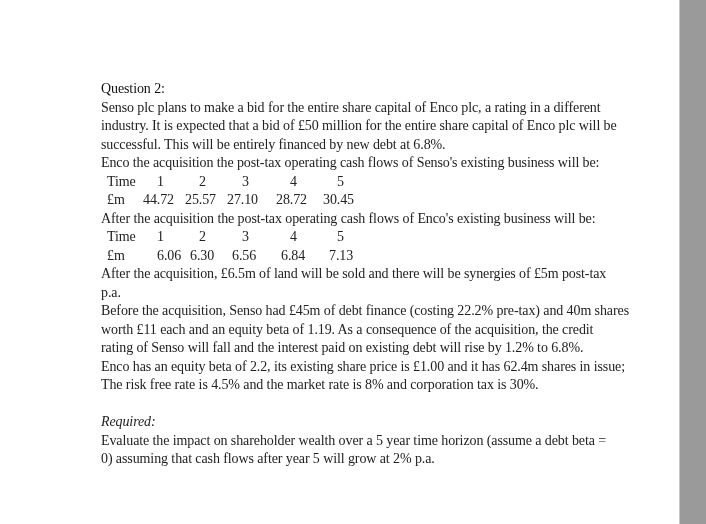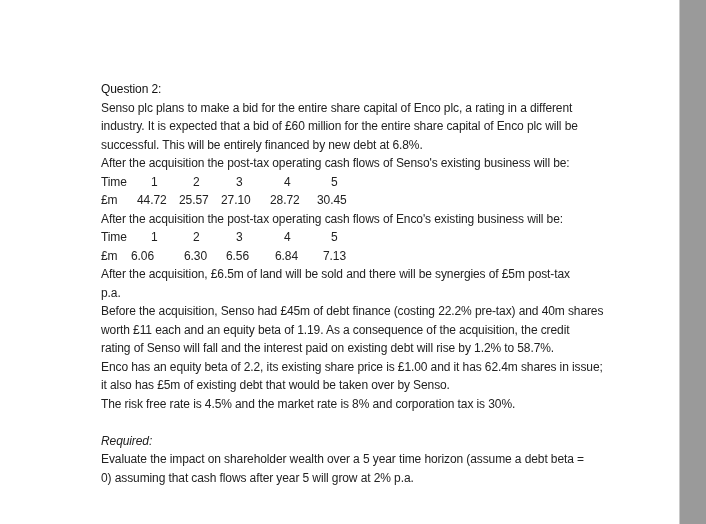--- a/index.html
+++ b/index.html
@@ -26,62 +26,63 @@
       height: 524px;
       background: #9a9a9a;
       border-left: 1px solid #c8c8c8;
       box-sizing: border-box;
     }
     .content {
       position: absolute;
       left: 101px;
       top: 80px;
       width: 480px;
-      font-family: Liberation Sans, sans-serif;
-      font-size: 12px;
+      font-family: Liberation Serif, serif;
+      font-size: 14px;
       color: #222222;
       line-height: 18.5px;
       letter-spacing: -0.1px;
     }
     .line {
       white-space: nowrap;
       height: 18.5px;
     }
     .title {
       font-weight: normal;
       color: #111111;
     }
     .table-row {
       position: relative;
       height: 18.5px;
       white-space: nowrap;
     }
     .table-row span {
       position: absolute;
       top: 0;
+      margin-left: 6px;
     }
     .gap {
       height: 18.5px;
     }
     .required {
       font-style: italic;
     }
   </style>
 </head>
 <body>
 
 <div class="page">
   <div class="content">
     <div class="line title">Question 2:</div>
 
     <div class="line">Senso plc plans to make a bid for the entire share capital of Enco plc, a rating in a different</div>
-    <div class="line">industry. It is expected that a bid of £60 million for the entire share capital of Enco plc will be</div>
+    <div class="line">industry. It is expected that a bid of £50 million for the entire share capital of Enco plc will be</div>
     <div class="line">successful. This will be entirely financed by new debt at 6.8%.</div>
 
-    <div class="line">After the acquisition the post-tax operating cash flows of Senso's existing business will be:</div>
+    <div class="line">Enco the acquisition the post-tax operating cash flows of Senso's existing business will be:</div>
 
     <div class="table-row">
       <span style="left:0px">Time</span>
       <span style="left:50px">1</span>
       <span style="left:92px">2</span>
       <span style="left:135px">3</span>
       <span style="left:183px">4</span>
       <span style="left:230px">5</span>
     </div>
     <div class="table-row">
@@ -98,34 +99,33 @@
     <div class="table-row">
       <span style="left:0px">Time</span>
       <span style="left:50px">1</span>
       <span style="left:92px">2</span>
       <span style="left:135px">3</span>
       <span style="left:183px">4</span>
       <span style="left:230px">5</span>
     </div>
     <div class="table-row">
       <span style="left:0px">£m</span>
-      <span style="left:30px">6.06</span>
+      <span style="left:50px">6.06</span>
       <span style="left:83px">6.30</span>
       <span style="left:125px">6.56</span>
       <span style="left:174px">6.84</span>
       <span style="left:222px">7.13</span>
     </div>
 
     <div class="line">After the acquisition, £6.5m of land will be sold and there will be synergies of £5m post-tax</div>
     <div class="line">p.a.</div>
     <div class="line">Before the acquisition, Senso had £45m of debt finance (costing 22.2% pre-tax) and 40m shares</div>
     <div class="line">worth £11 each and an equity beta of 1.19. As a consequence of the acquisition, the credit</div>
-    <div class="line">rating of Senso will fall and the interest paid on existing debt will rise by 1.2% to 58.7%.</div>
+    <div class="line">rating of Senso will fall and the interest paid on existing debt will rise by 1.2% to 6.8%.</div>
     <div class="line">Enco has an equity beta of 2.2, its existing share price is £1.00 and it has 62.4m shares in issue;</div>
-    <div class="line">it also has £5m of existing debt that would be taken over by Senso.</div>
     <div class="line">The risk free rate is 4.5% and the market rate is 8% and corporation tax is 30%.</div>
 
     <div class="gap"></div>
 
     <div class="line required">Required:</div>
     <div class="line">Evaluate the impact on shareholder wealth over a 5 year time horizon (assume a debt beta =</div>
     <div class="line">0) assuming that cash flows after year 5 will grow at 2% p.a.</div>
   </div>
 </div>
 

